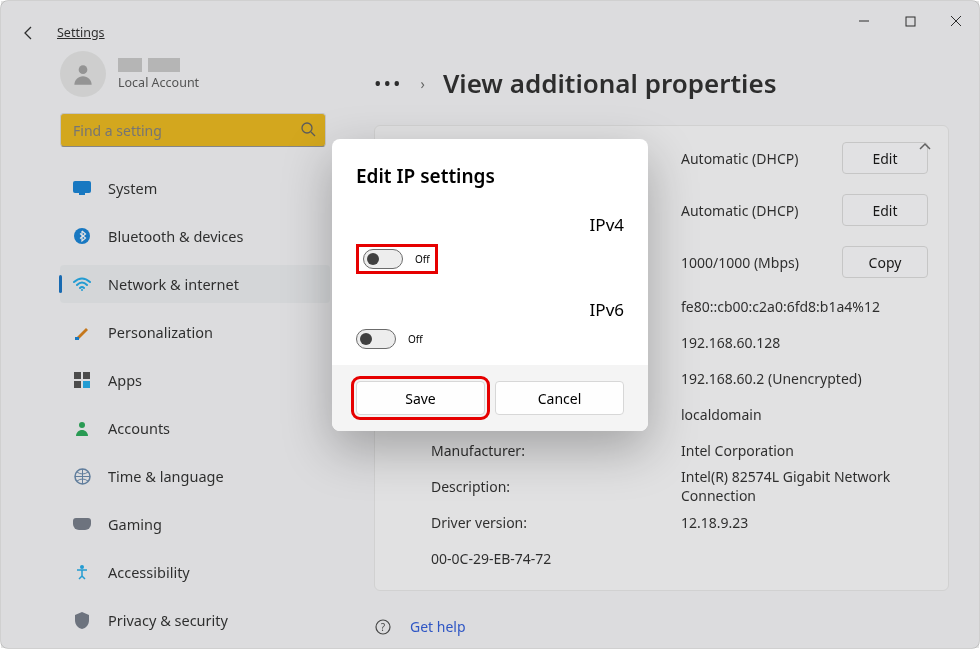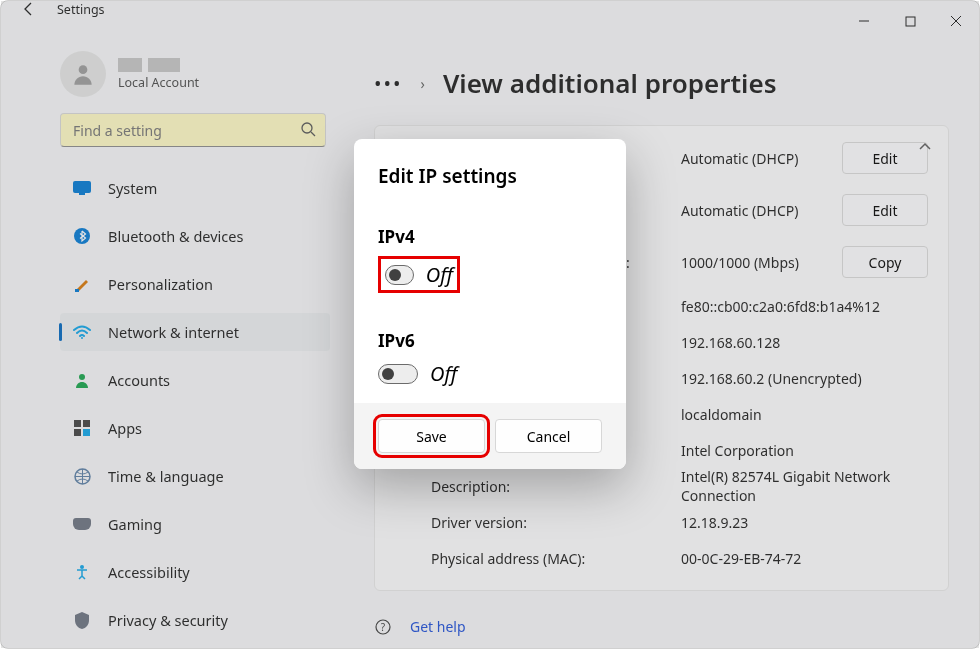--- a/index.html
+++ b/index.html
@@ -13,23 +13,24 @@
   .window {
     position:absolute; inset:0;
     background:#f5f6f8;
     border:1px solid #d0d0d0;
     border-radius:8px;
     display:flex; flex-direction:column;
   }
   
   .titlebar {
     height:40px;
-    display:flex; align-items:flex-start;
+    display:flex; align-items:flex-end;
     padding-left:20px;
     color:#1b1b1b;
+    text-decoration:underline;
   }
   .titlebar .back { margin-right:20px; color:#1b1b1b; }
   .titlebar .title { font-size:12.5px; }
   .winctl { margin-left:auto; display:flex; }
   .winctl div { width:46px; height:40px; display:flex; align-items:center; justify-content:center; font-size:12px; }
   
   .content { flex:1; display:flex; overflow:hidden;padding-left:37px; }
   .left { width:310px; padding:10px 0 0 22px; display:flex; flex-direction:column; overflow:hidden;}
   .right { flex:1; padding:10px 30px 0 26px; overflow:hidden; position:relative;}
   
@@ -38,21 +39,21 @@
   .avatar svg { width:26px; height:26px; fill:#9b9b9b;}
   .profile-text .nm { display:flex; gap:6px; }
   .nm span { display:inline-block; height:14px; background:#c5c5c5; }
   .profile-text .acct { font-size:12.5px; color:#4a4a4a; margin-top:2px;}
   
   .search-wrap {
     position:relative; width:266px;
   }
   .search {
     width:100%; height:34px; border:1px solid #d8d8d8; border-bottom:1.5px solid #8a8a8a;
-    border-radius:4px; background:#fef9c3;
+    border-radius:4px; background:#eab308;
     padding:0 34px 0 12px; font-size:14px; color:#555;
   }
   .search-icon { position:absolute; right:10px; top:8px; color:#5a5a5a;}
   
   .nav { margin-top:22px; display:flex; flex-direction:column; gap:10px; position:relative;}
   .nav-item {
     height:38px; display:flex; align-items:center;
     padding-left:12px; border-radius:4px; margin-right:18px;
     font-size:14.5px; color:#1b1b1b; cursor:pointer;
     position:relative;
@@ -89,44 +90,44 @@
   .hlink { display:flex; align-items:center; gap:18px; font-size:14px;}
   .hlink a { color:#1d4ed8; text-decoration:none;}
   .hlink .hic { width:18px; height:18px; color:#3b3b3b; display:flex; align-items:center; justify-content:center;}
   
   .overlay {
     position:absolute; inset:0; background:rgba(120,120,120,0.20);
     display:flex; align-items:flex-start; justify-content:center;
     padding-top:138px;
   }
   .modal {
-    width:272px; background:#fff; border-radius:8px;
+    width:316px; background:#fff; border-radius:8px;
     box-shadow:0 18px 50px rgba(0,0,0,.28);
     overflow:hidden;
   }
   .modal-body { padding:24px 24px 16px 24px;}
   .modal-title { font-size:19px; font-weight:600; margin-bottom:14px;}
   .select-wrap { position:relative; border:3px solid #e60000; padding:0; cursor:pointer;}
   .select {
     height:32px; border:1px solid #d0d0d0; border-radius:4px;
     display:flex; align-items:center; justify-content:space-between;
     padding:0 12px; font-size:14px; background:#fefefe;
   }
   .select .chv { color:#5a5a5a; font-size:11px;}
-  .ip-label { font-size:17px; font-weight:700; margin-top:36px; margin-bottom:8px;}
+  .ip-label { font-size:17px; font-weight:400; margin-top:24px; margin-bottom:8px;text-align:right;}
   .togglerow { display:flex; align-items:center; gap:12px;}
   .togglerow.outlined { border:3px solid #e60000; width:82px; padding: 2px 4px;}
   .toggle {
     width:40px; height:20px; border:1px solid #6b6b6b; border-radius:12px; background:#ededed;
     position:relative; cursor:pointer;
   }
   .toggle::after {
     content:""; position:absolute; left:3px; top:3px; width:12px; height:12px; background:#404040; border-radius:50%;
   }
-  .togglerow .tlab { font-size:20px;font-style:italic; }
+  .togglerow .tlab { font-size:10px; }
   .modal-foot {
     background:#f4f4f4; padding:16px 24px; display:flex; gap:10px;
   }
   .mbtn {
     flex:1; height:34px; border:1px solid #d7d7d7; border-radius:4px; background:#fefefe;
     display:flex; align-items:center; justify-content:center; font-size:14px; cursor:pointer;
   }
   .mbtn.outlined { outline:3px solid #e60000; outline-offset:2px;}
   
   svg { display:block;}
@@ -204,57 +205,57 @@
         </div>
         <div class="nav-item">
           <span class="nav-icon">
               <svg width="16" height="16" viewBox="0 0 16 16">
                 <circle cx="8" cy="8" r="8" fill="#0078d4"></circle>
                 <path d="M8 3v10l3.5-3L6 5.5M8 3l3.5 3L6 10.5" stroke="#fff" stroke-width="1.2" fill="none"></path>
               </svg>
             </span>
           <span>Bluetooth &amp; devices</span>
         </div>
+        <div class="nav-item active">
+          <span class="nav-icon">
+              <svg width="18" height="14" viewBox="0 0 18 14">
+                <path d="M1 5 Q9 -2 17 5 M4 8 Q9 3 14 8 M7 11 Q9 9 11 11" stroke="#0ea5e9" stroke-width="2" fill="none" stroke-linecap="round"></path>
+                <circle cx="9" cy="13" r="1" fill="#0ea5e9"></circle>
+              </svg>
+            </span>
+          <span>Network &amp; internet</span>
+        </div>
         <div class="nav-item">
           <span class="nav-icon">
               <svg width="18" height="18" viewBox="0 0 18 18">
                 <path d="M3 15 L13 5 L15 7 L5 17z" fill="#d97706"></path>
                 <rect x="2" y="14" width="4" height="3" fill="#0078d4"></rect>
               </svg>
             </span>
           <span>Personalization</span>
-        </div>
-        <div class="nav-item active">
-          <span class="nav-icon">
-              <svg width="18" height="14" viewBox="0 0 18 14">
-                <path d="M1 5 Q9 -2 17 5 M4 8 Q9 3 14 8 M7 11 Q9 9 11 11" stroke="#0ea5e9" stroke-width="2" fill="none" stroke-linecap="round"></path>
-                <circle cx="9" cy="13" r="1" fill="#0ea5e9"></circle>
-              </svg>
-            </span>
-          <span>Network &amp; internet</span>
-        </div>
-        <div class="nav-item">
-          <span class="nav-icon">
-              <svg width="16" height="16" viewBox="0 0 16 16">
-                <circle cx="8" cy="5" r="3" fill="#16a34a"></circle>
-                <path d="M2 16c0-3.3 2.7-6 6-6s6 2.7 6 6z" fill="#16a34a"></path>
-              </svg>
-            </span>
-          <span>Accounts</span>
         </div>
         <div class="nav-item">
           <span class="nav-icon">
               <svg width="16" height="16" viewBox="0 0 16 16">
                 <rect x="0" y="0" width="7" height="7" fill="#404040"></rect>
                 <rect x="9" y="0" width="7" height="7" fill="#404040"></rect>
                 <rect x="0" y="9" width="7" height="7" fill="#404040"></rect>
                 <rect x="9" y="9" width="7" height="7" fill="#0ea5e9"></rect>
               </svg>
             </span>
           <span>Apps</span>
+        </div>
+        <div class="nav-item">
+          <span class="nav-icon">
+              <svg width="16" height="16" viewBox="0 0 16 16">
+                <circle cx="8" cy="5" r="3" fill="#16a34a"></circle>
+                <path d="M2 16c0-3.3 2.7-6 6-6s6 2.7 6 6z" fill="#16a34a"></path>
+              </svg>
+            </span>
+          <span>Accounts</span>
         </div>
         <div class="nav-item">
           <span class="nav-icon">
               <svg width="17" height="17" viewBox="0 0 17 17">
                 <circle cx="8.5" cy="8.5" r="7.5" fill="none" stroke="#5b7fa6" stroke-width="1.5"></circle>
                 <path d="M8.5 1v15M1 8.5h15M3 4q5.5 4 11 0M3 13q5.5-4 11 0" stroke="#5b7fa6" stroke-width="1" fill="none"></path>
               </svg>
             </span>
           <span>Time &amp; language</span>
         </div>
@@ -345,21 +346,20 @@
         </div>
         <div class="row h36">
           <span class="label">Description:</span>
           <span class="value">Intel(R) 82574L Gigabit Network Connection</span>
         </div>
         <div class="row h36">
           <span class="label">Driver version:</span>
           <span class="value">12.18.9.23</span>
         </div>
         <div class="row h36">
-          <span class="label">Physical address (MAC):</span>
           <span class="value">00-0C-29-EB-74-72</span>
         </div>
       </div>
 
       <div class="hlinks">
         <div class="hlink">
           <span class="hic">
               <svg width="16" height="16" viewBox="0 0 16 16">
                 <circle cx="8" cy="8" r="7" stroke="#3b3b3b" fill="none" stroke-width="1.2"></circle>
                 <text x="8" y="12" text-anchor="middle" font-size="10" fill="#3b3b3b">?</text>

